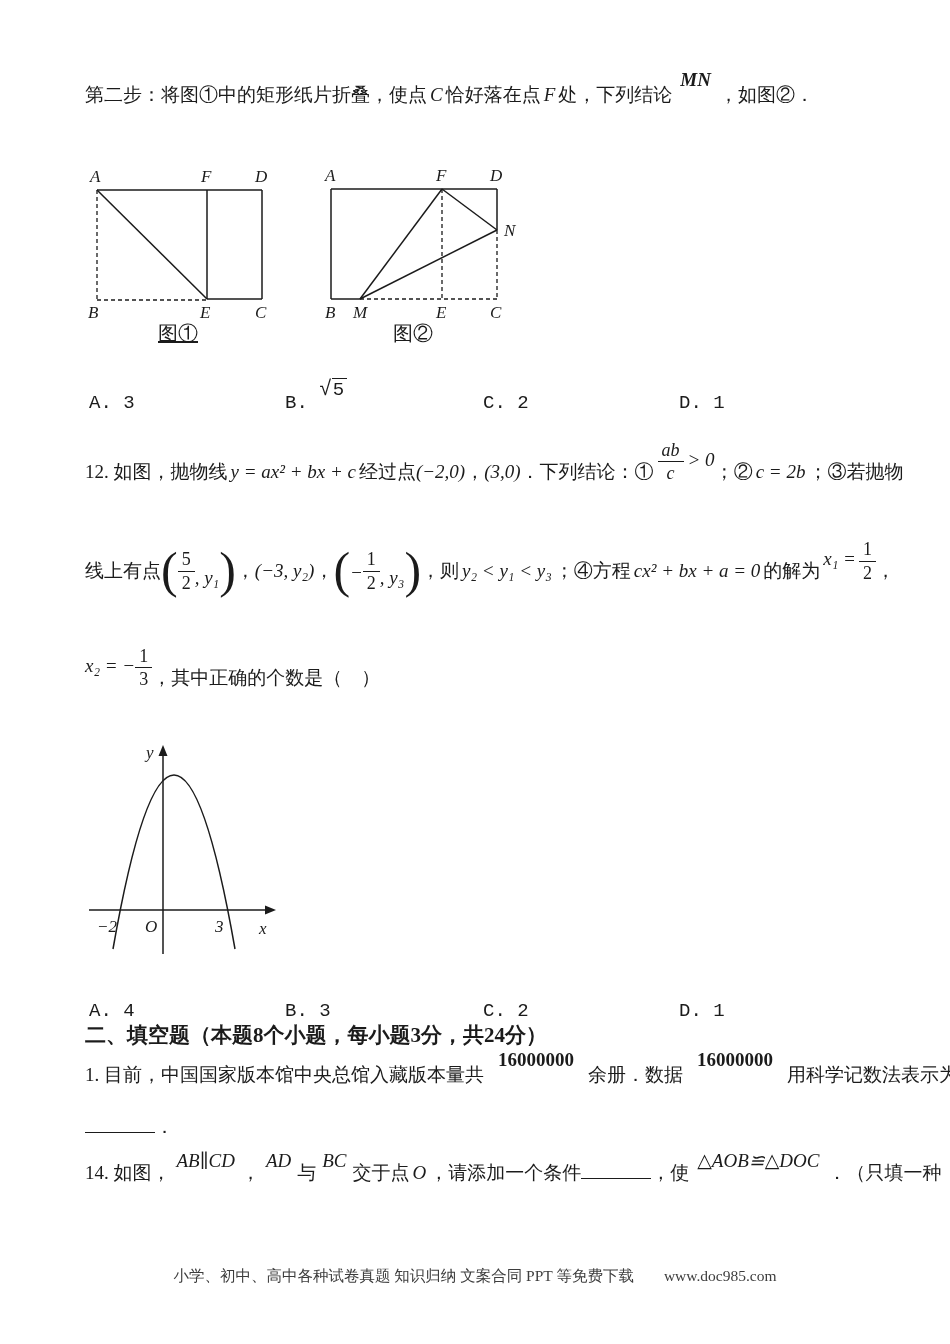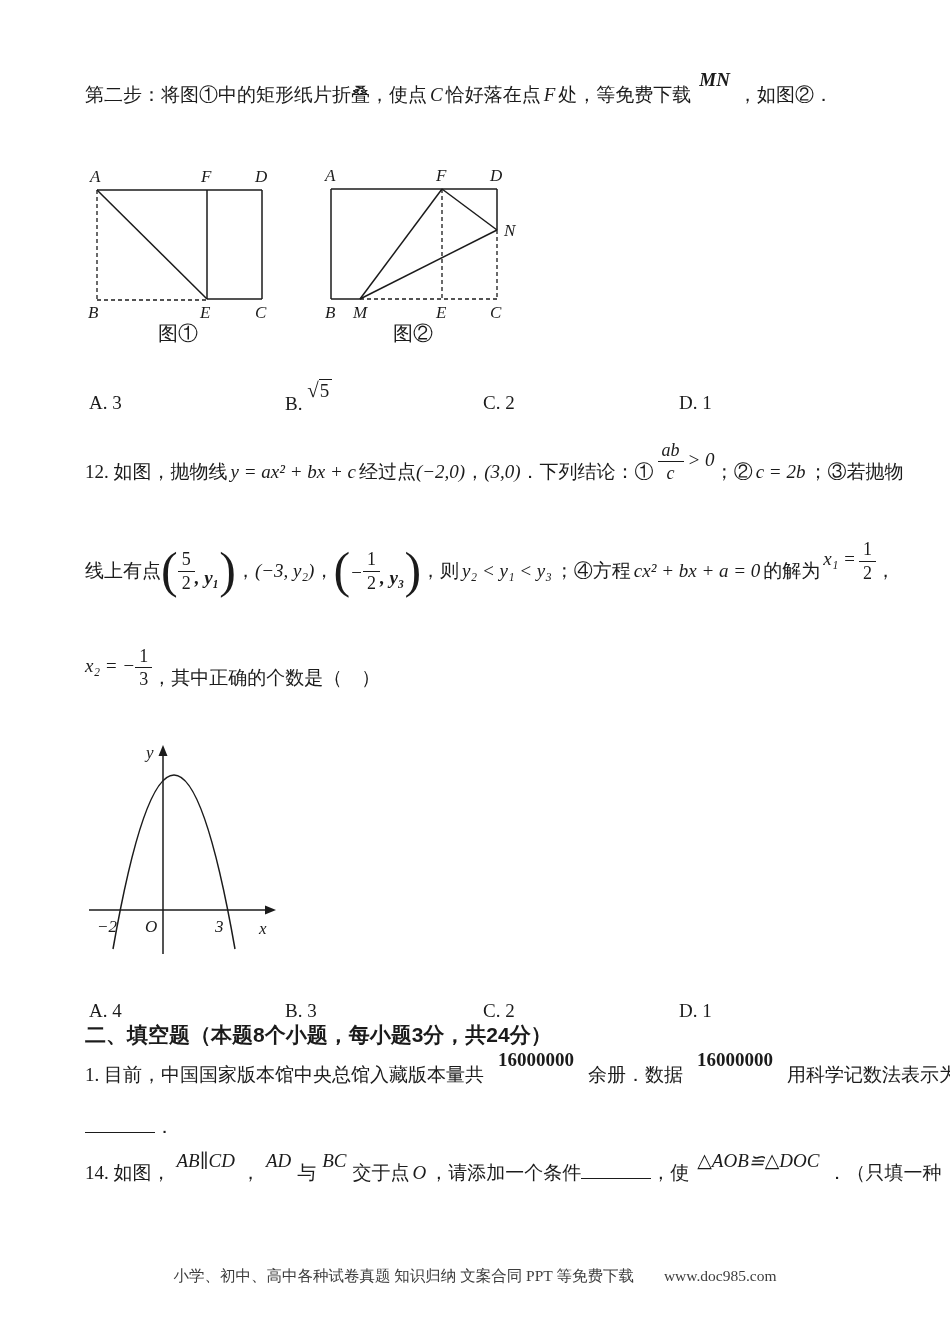--- a/index.html
+++ b/index.html
@@ -11,62 +11,62 @@
   .mpad{margin:0 3px;}
   .sup{position:relative;top:-15px;font-weight:bold;}
   .sup2{position:relative;top:-12px;}
   .sup3{position:relative;top:-13px;}
   .frac{display:inline-block;text-align:center;vertical-align:middle;line-height:1.12;
         font-size:18px;position:relative;top:-2px;}
   .frac .num{display:block;border-bottom:1.4px solid #1b1b1b;padding:0 4px 1px;}
   .frac .den{display:block;padding-top:1px;}
   .fracup{top:-12px;}
   .bigp{font-size:50px;font-style:normal;vertical-align:middle;line-height:1;position:relative;top:-3px;}
-  .vsub{vertical-align:-7px;font-weight:bold;}
+  .vsub{vertical-align:-7px;}
   .rad{font-size:21px;font-style:normal;}
   .radicand{border-top:1.6px solid #1b1b1b;padding:0 3px 0 1px;}
   .blank{display:inline-block;width:70px;height:5px;border-bottom:1.6px solid #1b1b1b;}
-  .opt{position:absolute;top:0;}
-  .sec-title{font-weight:bold;font-size:21px;font-family:Liberation Sans, sans-serif;}
+  .opt{position:absolute;top:0;font-family:Liberation Mono, monospace;}
+  .sec-title{font-weight:bold;font-size:21px;font-family:Liberation Serif, serif;}
   svg{position:absolute;overflow:visible;}
   svg line,svg path,svg polyline{stroke:#1b1b1b;stroke-width:1.5;fill:none;}
   svg .dash{stroke-dasharray:4 3;stroke-width:1.3;}
   svg text{font-family:"Liberation Serif","DejaVu Serif",serif;font-style:italic;
            font-size:17px;fill:#1b1b1b;}
   svg polygon{fill:#1b1b1b;stroke:none;}
   .caption{position:absolute;font-size:20px;text-align:center;}
   .footer{position:absolute;top:1266px;left:0;width:950px;text-align:center;
           font-size:15.5px;color:#3d3d3d;}
 </style>
 </head>
 <body>
 
 <div id="page">
 
   <div class="line" style="top:80px;left:85px;">
-    <span class="cn">第二步：将图①中的矩形纸片折叠，使点</span><span class="m mpad">C</span><span class="cn">恰好落在点</span><span class="m mpad">F</span><span class="cn">处，等免费下载</span><span class="m sup" style="margin:0 8px;">MN</span><span class="cn">，如图②．</span>
+    <span class="cn">第二步：将图①中的矩形纸片折叠，使点</span><span class="m mpad">C</span><span class="cn">恰好落在点</span><span class="m mpad">F</span><span class="cn">处，下列结论</span><span class="m sup" style="margin:0 8px;">MN</span><span class="cn">，如图②．</span>
   </div>
 
 
   <svg style="left:85px;top:168px;" width="210" height="158">
     <line x1="12" y1="22" x2="177" y2="22"></line>
     <line x1="177" y1="22" x2="177" y2="131"></line>
     <line x1="122" y1="131" x2="177" y2="131"></line>
     <line x1="122" y1="22" x2="122" y2="131"></line>
     <line x1="12" y1="22" x2="122" y2="131"></line>
     <line class="dash" x1="12" y1="22" x2="12" y2="132"></line>
     <line class="dash" x1="12" y1="132" x2="122" y2="132"></line>
     <text x="5" y="14">A</text>
     <text x="116" y="14">F</text>
     <text x="170" y="14">D</text>
     <text x="3" y="150">B</text>
     <text x="115" y="150">E</text>
     <text x="170" y="150">C</text>
   </svg>
-  <div class="caption" style="left:85px;top:320px;width:186px;">图①</div>
+  <div class="caption" style="left:85px;top:320px;width:186px;text-decoration:underline;">图①</div>
 
   <svg style="left:325px;top:168px;" width="210" height="158">
     <line x1="6" y1="21" x2="172" y2="21"></line>
     <line x1="6" y1="21" x2="6" y2="131"></line>
     <line x1="6" y1="131" x2="35" y2="131"></line>
     <line x1="172" y1="21" x2="172" y2="62"></line>
     <line x1="35" y1="131" x2="117" y2="21"></line>
     <line x1="117" y1="21" x2="172" y2="62"></line>
     <line x1="35" y1="131" x2="172" y2="62"></line>
     <line class="dash" x1="117" y1="21" x2="117" y2="131"></line>

